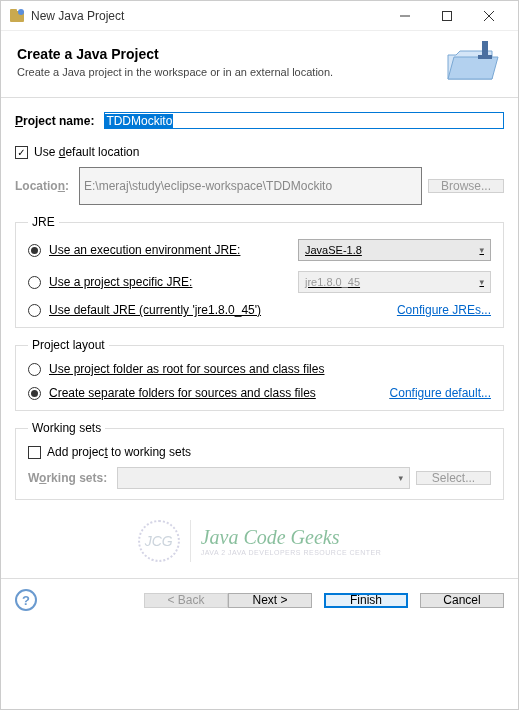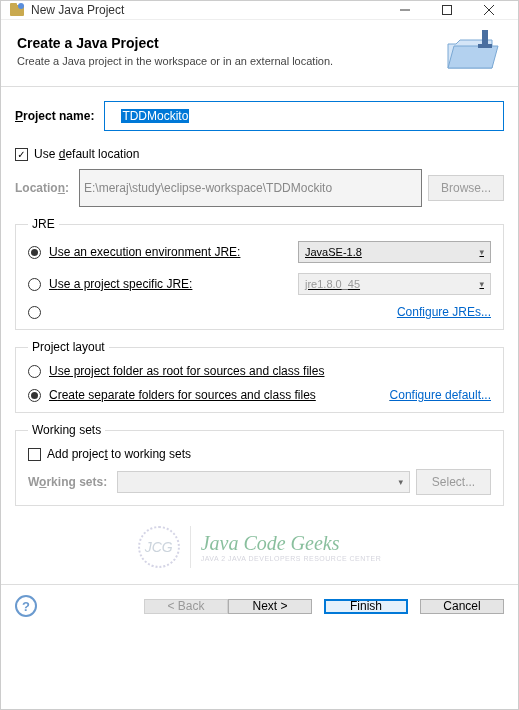--- a/index.html
+++ b/index.html
@@ -10,21 +10,21 @@
       margin: 0;
       padding: 0;
       background: #fff;
       width: 519px;
       height: 710px;
       font-size: 12px;
       color: #000;
       border: 1px solid #ccc;
     }
     .titlebar {
-      height: 19px;
+      height: 30px;
       display: flex;
       align-items: center;
       padding: 0 8px;
       background: #fff;
       border-bottom: 1px solid #eee;
     }
     .titlebar .icon {
       width: 16px;
       height: 16px;
       margin-right: 6px;
@@ -85,23 +85,23 @@
       font-size: 12px;
     }
     .proj-name-val {
       background: #0078d7;
       color: #fff;
       display: inline;
       padding: 0 1px;
     }
     .proj-name-wrap {
       flex: 1;
-      height: 30px;
+      height: 17px;
       border: 1px solid #0078d7;
-      padding: 2px 16px;
+      padding: 2px 0;
       display: flex;
       align-items: center;
       text-align: right;
     }
     .checkbox {
       width: 13px;
       height: 13px;
       border: 1px solid #333;
       display: inline-flex;
       align-items: center;
@@ -110,21 +110,21 @@
       font-size: 10px;
     }
     .disabled { color: #999; }
     .loc-input {
       flex: 1;
       background: #f4f4f4;
       color: #888;
       border: 1px solid #ccc;
     }
     .btn {
-      height: 26px;
+      height: 14px;
       min-width: 75px;
       border: 1px solid #adadad;
       background: #e1e1e1;
       font-size: 12px;
       padding: 0 12px;
       display: inline-flex;
       align-items: center;
       justify-content: center;
       margin-left: 6px;
     }
@@ -347,20 +347,21 @@
       </div>
       <div class="select disabled">
         <span>jre1.8.0_45</span>
         <span class="chev">▾</span>
       </div>
     </div>
 
     <div class="jre-row" style="margin-bottom:2px">
       <div class="jre-label" style="width:auto;flex:1">
         <span class="radio"></span>
+        <span>Use default JRE (currently 'jre1.8.0_45')</span>
       </div>
       <span class="link">Configure JREs...</span>
     </div>
   </fieldset>
 
   <fieldset>
     <legend>Project layout</legend>
 
     <div class="jre-row">
       <span class="radio"></span>

